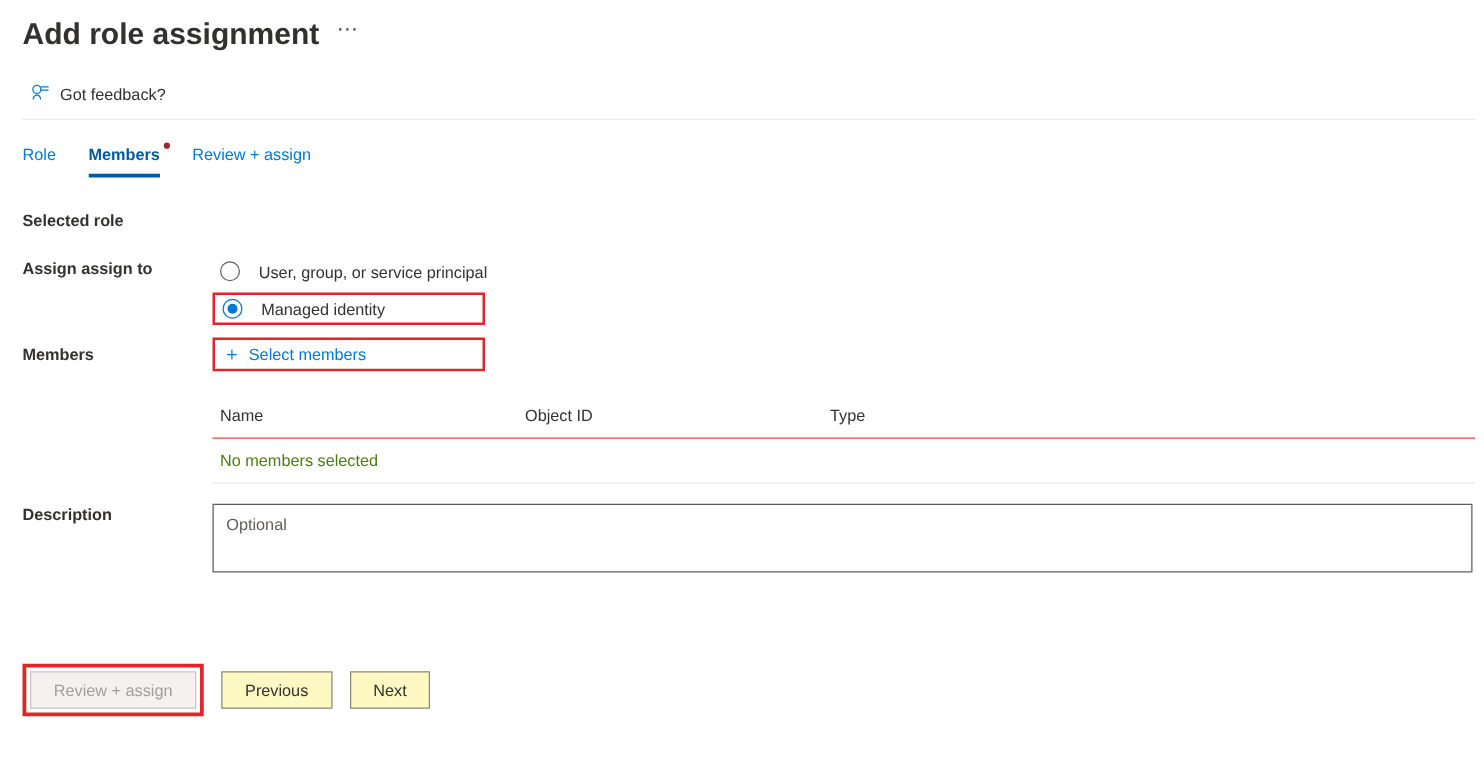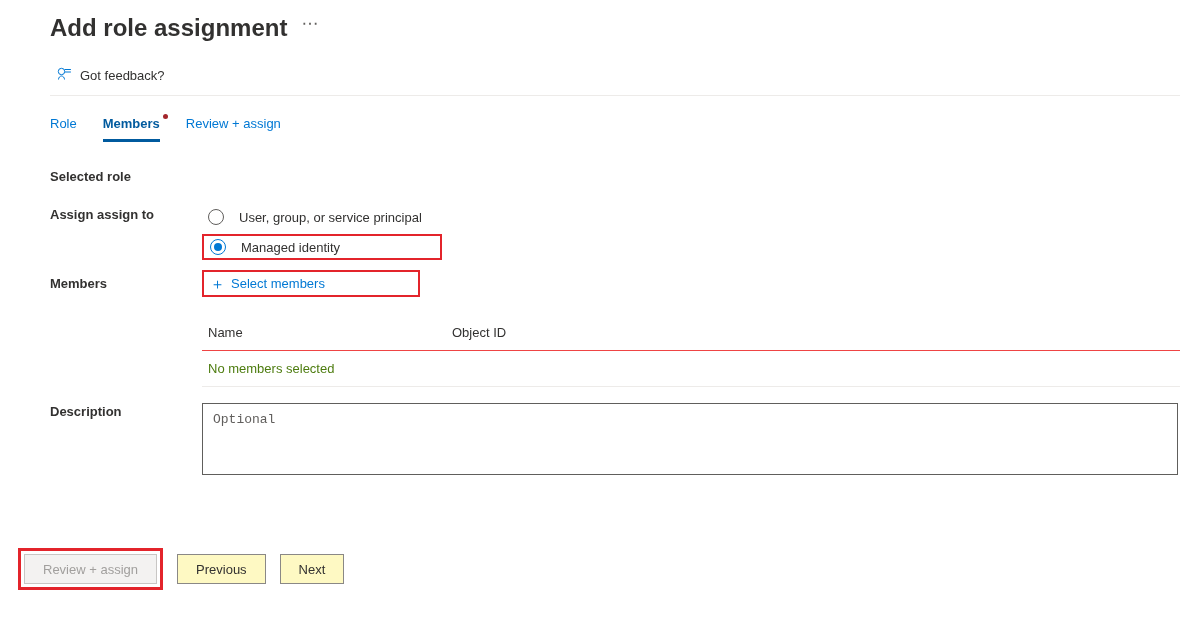--- a/index.html
+++ b/index.html
@@ -5,21 +5,21 @@
   * { box-sizing: border-box; }
   body {
     margin: 0;
     padding: 0;
     font-family: "Segoe UI", -apple-system, sans-serif;
     font-size: 13px;
     color: #323130;
     background: #fff;
     width: 1187px;
   }
-  .page { padding: 14px 7px 0 18px; margin-left: 32px; }
+  .page { padding: 14px 7px 0 18px; }
   .title-row { display: flex; align-items: center; gap: 14px; margin-bottom: 24px; }
   .page-title { font-size: 24px; font-weight: 600; color: #323130; }
   .more-icon { color: #605e5c; font-size: 17px; letter-spacing: 0; cursor: pointer; line-height:1; position:relative; top:-5px;}
   .feedback-row { display: flex; align-items: center; gap: 8px; padding: 0 0 10px 6px; }
   .feedback-icon svg { width: 16px; height: 16px; }
   .hr { border: none; border-top: 1px solid #edebe9; margin: 0 0 0 0; }
   .tabs { display: flex; gap: 26px; padding: 20px 0 0 0; margin-bottom: 26px; }
   .tab { color: #0078d4; cursor: pointer; padding-bottom: 8px; position: relative; }
   .tab.active { font-weight: 600; color: #005a9e; border-bottom: 3px solid #005a9e; }
   .tab .dot { position:absolute; top:-2px; right:-8px; width:5px; height:5px; background:#a4262c; border-radius:50%; }
@@ -36,24 +36,24 @@
   .members-wrap { width:218px; border:2px solid #e3242b; }
   .table-area { margin: 8px 0 0 0; }
   .table-head, .table-row { display:flex; padding:10px 6px; }
   .table-head { border-bottom:1px solid #ef4444; color:#323130; }
   .table-row  { border-bottom:1px solid #edebe9; color:#4d7c0f; }
   .col-name { flex: 0 0 244px; }
   .col-id   { flex: 0 0 244px; }
   .col-type { flex: 1; }
   .desc-textarea {
     width: calc(100% - 2px);
-    height: 72px;
+    height: 55px;
     border:1px solid #605e5c;
     resize: none;
-    font-family: Liberation Mono, monospace;
+    font-family: Liberation Sans, sans-serif;
     font-size: 13px;
     padding: 8px 10px;
     color:#3b82f6;
   }
   .desc-textarea::placeholder { color:#605e5c; }
   .footer {
     display:flex; gap:14px; align-items:center;
     padding: 14px 18px 18px 18px;
   }
   .btn {
@@ -70,21 +70,21 @@
     background:#f3f2f1;
     color:#a19f9d;
     border-color:#c8c6c4;
     cursor:default;
   }
   .btn-red-wrap { border:3px solid #e3242b; padding:3px; display:inline-flex; }
   .spacer-bottom { height: 56px; }
   .members-row-special { display:flex; align-items:flex-start; margin-bottom: 10px;}
   .members-label { width:152px; font-weight:600; padding-top:6px;}
   .value-stack { display:flex; flex-direction:column;}
-  .section-after-managed { width:240px; border:2px solid #e3242b;text-align:center;}
+  .section-after-managed { width:218px; border:2px solid #e3242b;text-align:center;}
 </style>
 </head>
 <body>
 
 <div class="page">
   <div class="title-row">
     <div class="page-title">Add role assignment</div>
     <div class="more-icon">⋯</div>
   </div>
 
@@ -146,20 +146,21 @@
       </div>
     </div>
 
     <div class="row" style="margin-bottom:10px;">
       <div class="label-col"></div>
       <div class="value-col">
         <div class="table-area">
           <div class="table-head">
             <div class="col-name">Name</div>
             <div class="col-id">Object ID</div>
+            <div class="col-type">Type</div>
           </div>
           <div class="table-row">
             <div class="col-name">No members selected</div>
           </div>
         </div>
       </div>
     </div>
 
     <div class="row" style="margin-top:16px; margin-bottom:0;">
       <div class="label-col">Description</div>

